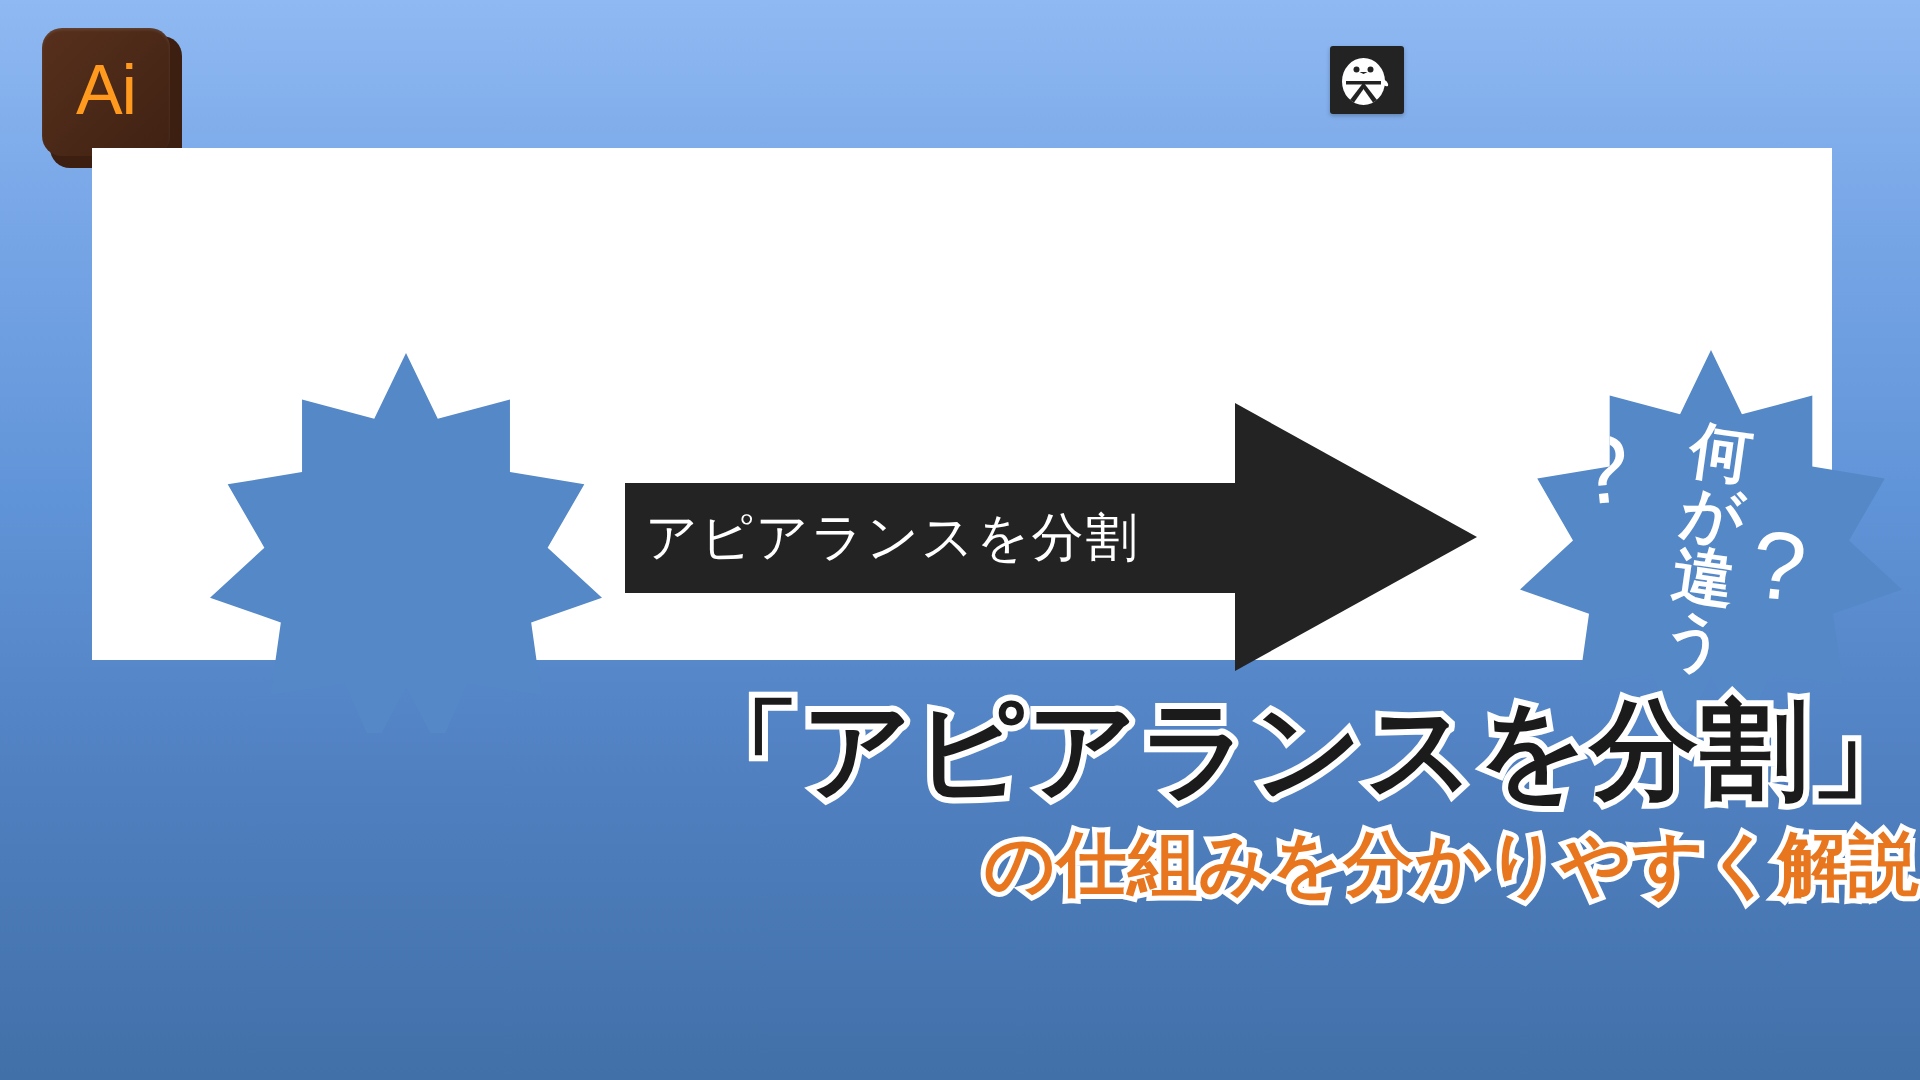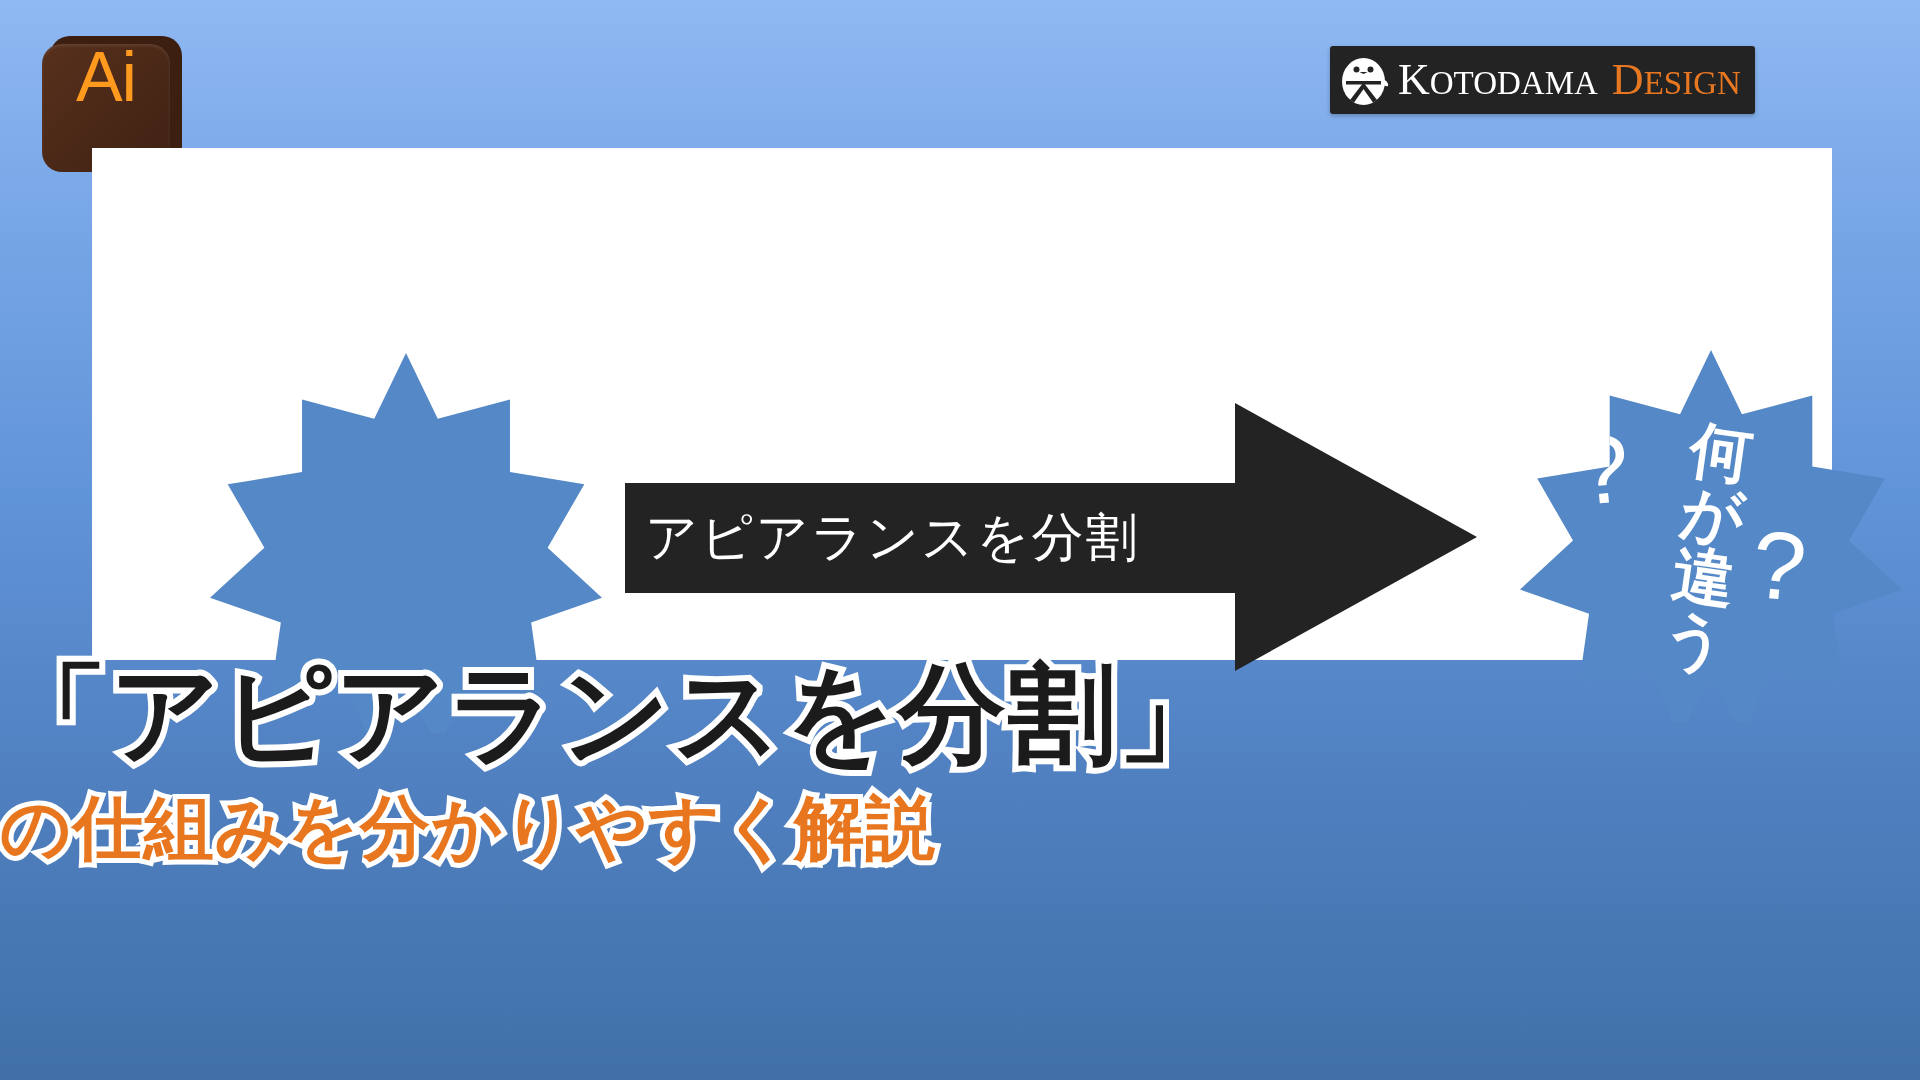--- a/index.html
+++ b/index.html
@@ -39,28 +39,28 @@
     left: 8px;
     top: 8px;
     width: 132px;
     height: 132px;
     background: #3d1f12;
     border-radius: 20px;
   }
   #ai-icon .ai-face {
     position: absolute;
     left: 0px;
-    top: 16px;
+    top: 0px;
     width: 128px;
     height: 128px;
     border-radius: 20px;
     background: linear-gradient(135deg, #57301c 0%, #4a2817 55%, #3f2113 100%);
     box-shadow: inset 0 2px 3px rgba(255,255,255,0.10);
     display: flex;
-    align-items: flex-start;
+    align-items: center;
     justify-content: center;
   }
   #ai-icon .ai-label {
     color: #ff9a1f;
     font-size: 70px;
     font-weight: 400;
     letter-spacing: -1px;
     line-height: 1;
     font-family: "Liberation Sans", "DejaVu Sans", sans-serif;
     transform: translateY(-2px);
@@ -195,23 +195,23 @@
     font-size: 52px;
     font-weight: 400;
     letter-spacing: 2px;
     white-space: nowrap;
   }
 
   
   #headline {
     position: absolute;
     left: 0;
-    top: 654px;
+    top: 690px;
     width: 1920px;
-    text-align: left;
+    text-align: right;
   }
   #title-main {
     font-family: "DejaVu Sans", "Liberation Sans", sans-serif;
     font-size: 108px;
     font-weight: 700;
     line-height: 1.12;
     color: #1b1b1b;
     letter-spacing: 2px;
     white-space: nowrap;
     -webkit-text-stroke: 12px #ffffff;
@@ -248,24 +248,20 @@
     <svg class="owl" viewBox="0 0 100 104" aria-hidden="true">
       <ellipse cx="47" cy="55" rx="43" ry="47" fill="#ffffff"></ellipse>
       <path d="M82 48 q16 6 14 16 q-8 2 -16 -6 z" fill="#ffffff"></path>
       <circle cx="33" cy="31" r="6" fill="#232323"></circle>
       <circle cx="61" cy="31" r="6" fill="#232323"></circle>
       <path d="M47 40 l-8 -4 l16 0 z" fill="#232323"></path>
       <rect x="12" y="54" width="70" height="7" fill="#232323"></rect>
       <path d="M47 57 L20 92 l8 5 l22 -31 z" fill="#232323"></path>
       <path d="M47 57 L74 92 l-8 5 l-22 -31 z" fill="#232323"></path>
     </svg>
-    <div class="brand-text">
-      <span class="brand-word"><span class="sc-first">K</span><span class="sc-rest">OTODAMA</span></span>
-      <span class="brand-word accent"><span class="sc-first">D</span><span class="sc-rest">ESIGN</span></span>
-    </div>
   </div>
 
   <div id="panel">
 
     <div class="star" id="star-left"></div>
 
     <div id="arrow">
       <div class="arrow-body"></div>
       <div class="arrow-head"></div>
       <div class="arrow-label">アピアランスを分割</div>

